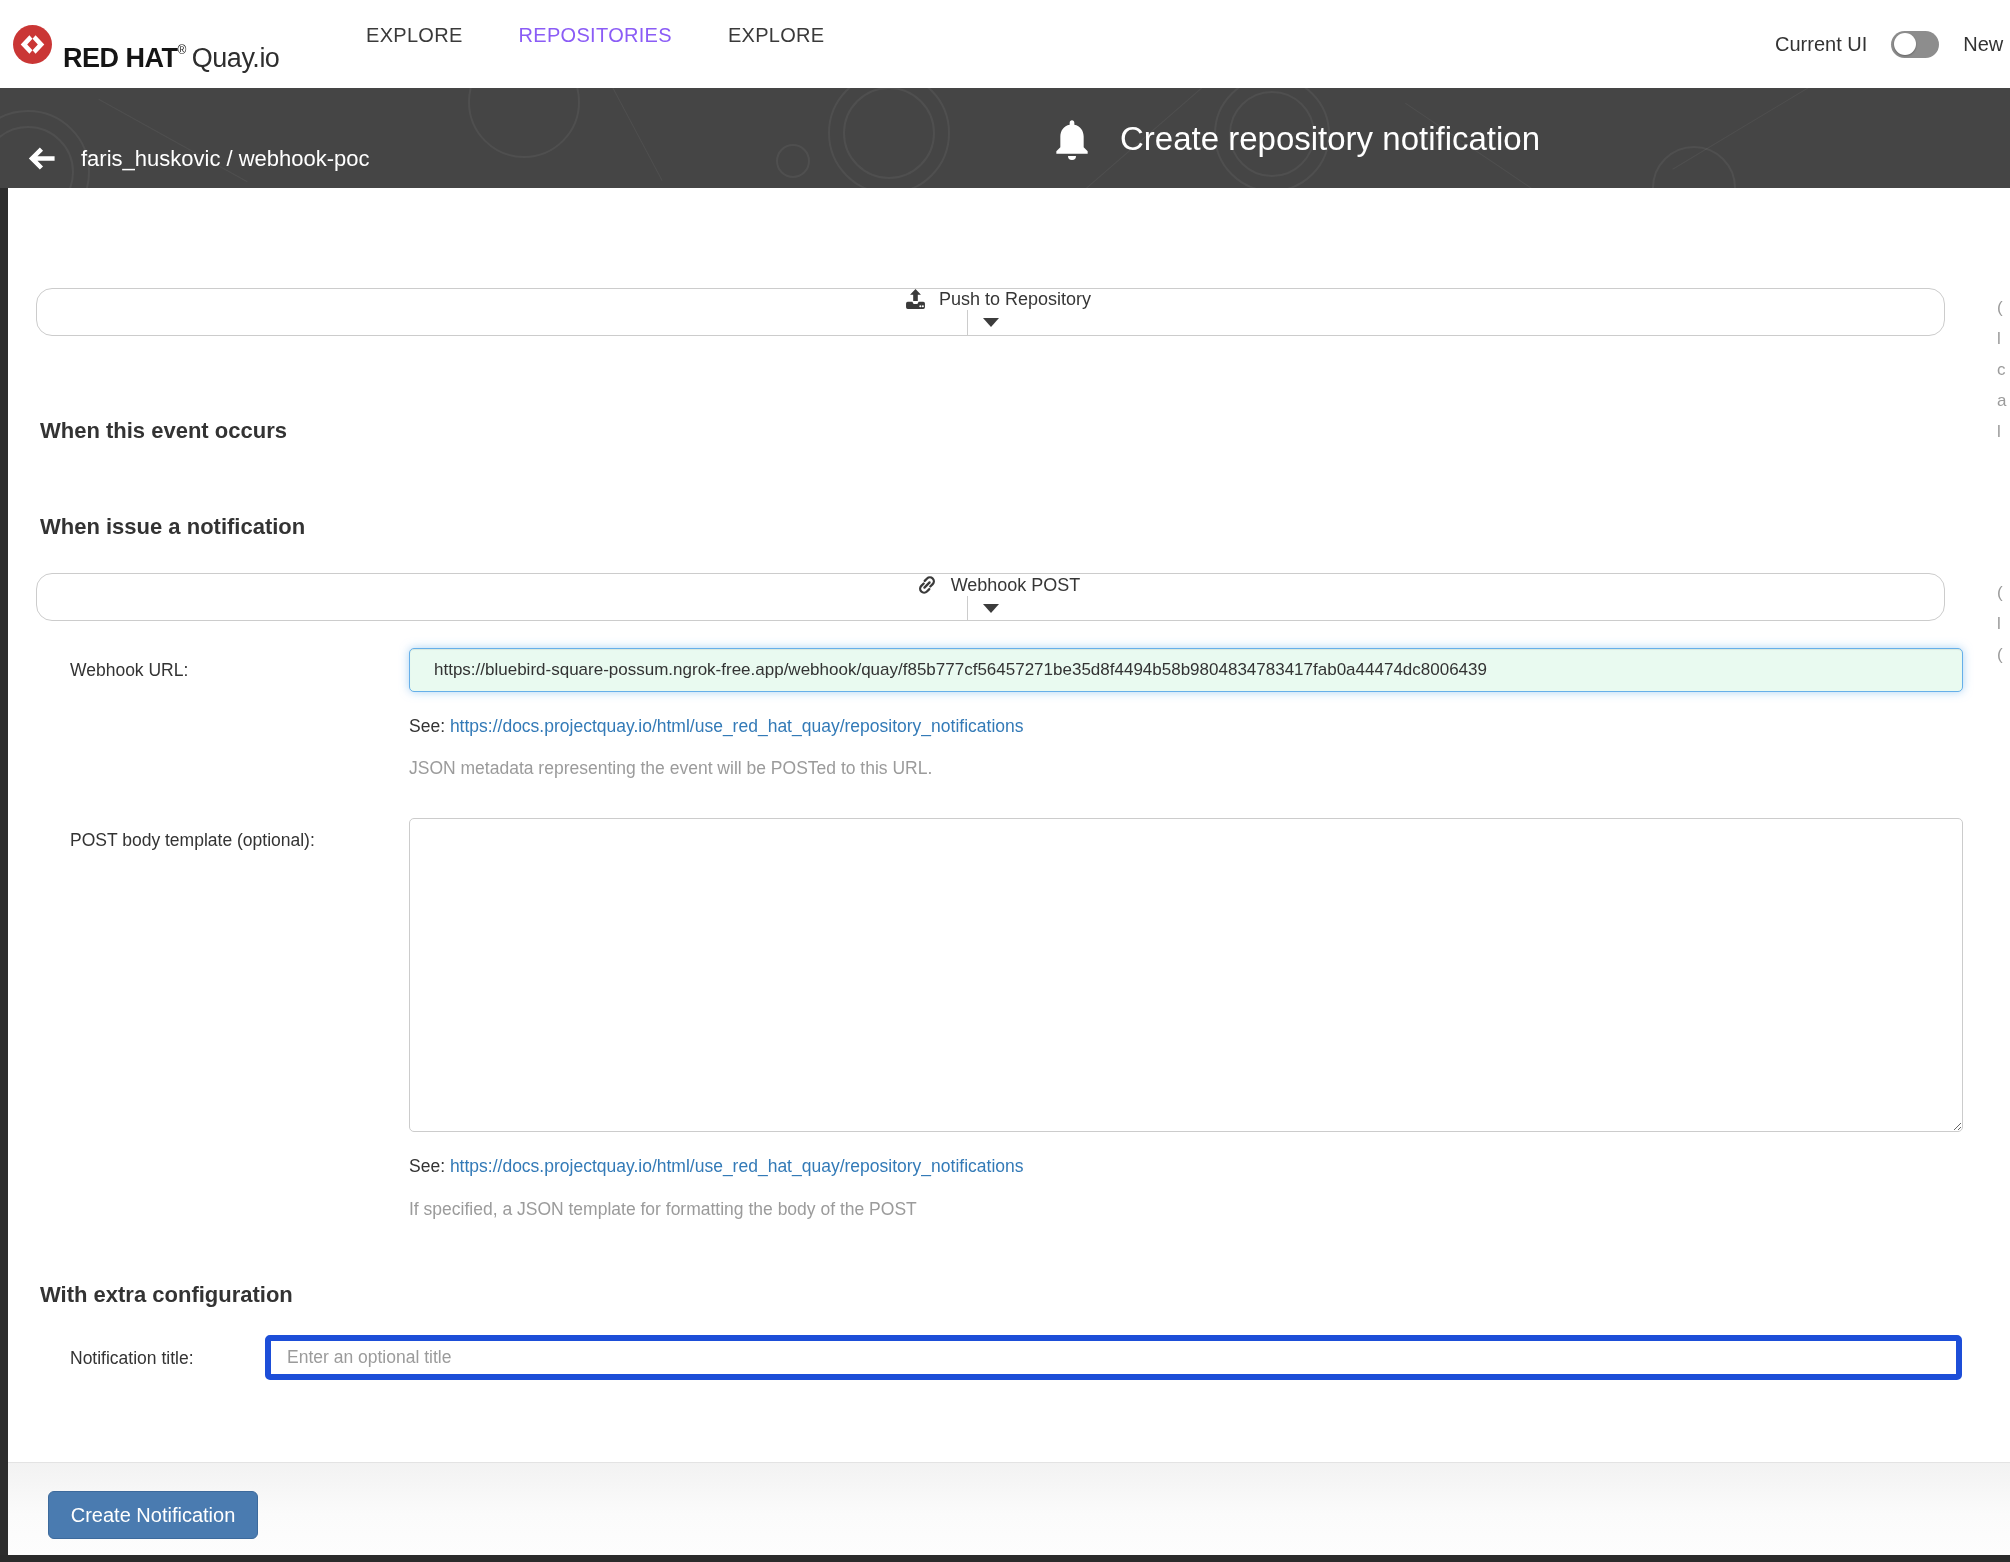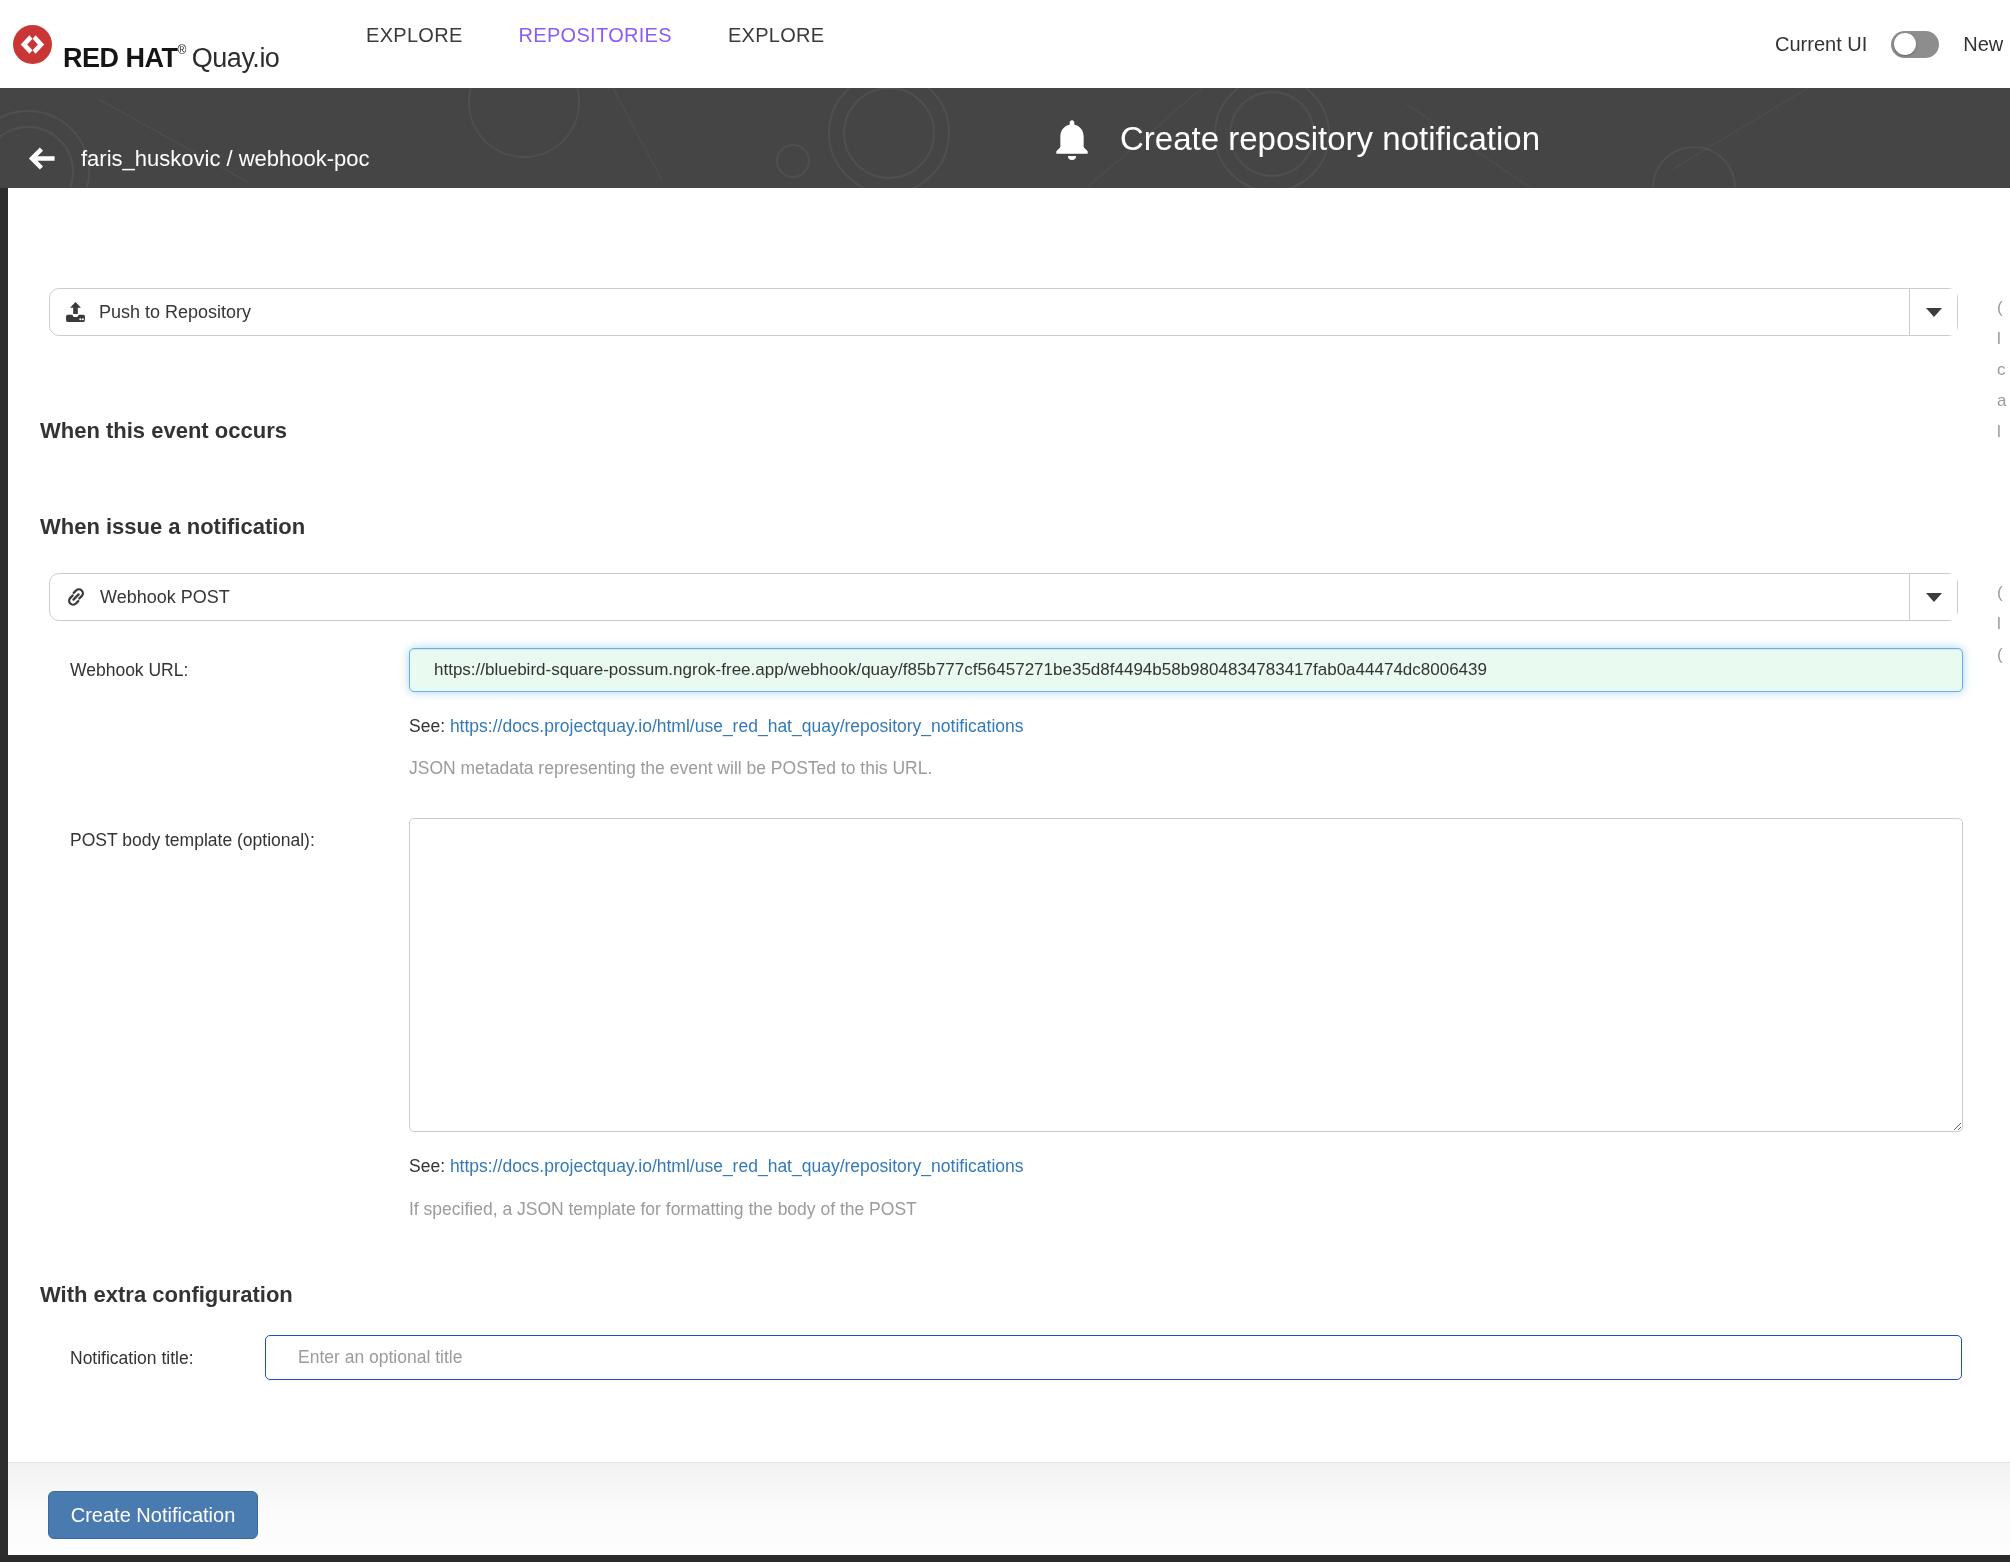--- a/index.html
+++ b/index.html
@@ -39,23 +39,23 @@
   .breadcrumb { color:#fff; font-size:22px; cursor:pointer; }
   .title-block { position:absolute; left:1052px; top:32px; display:flex; align-items:flex-start; gap:28px; }
   .page-title { color:#fff; font-size:33px; white-space:nowrap; }
   
   .panel {
     position:absolute; left:8px; top:188px; width:2002px; height:1367px;
     background:#ffffff;
   }
   .section-heading { position:absolute; left:32px; font-size:22px; color:#333; }
   .dropdown {
-    position:absolute; left:41px; width:1909px; height:48px;
-    border:1px solid #ccc; border-radius:10px; background:#fff;
-    display:flex; align-items:center; cursor:pointer;
+    position:absolute; left:28px; width:1909px; height:48px;
+    border:1px solid #ccc; border-radius:16px; background:#fff;
+    display:flex; align-items:center; cursor:pointer;flex-direction:column;
   }
   .dropdown-value { display:flex; align-items:center; gap:13px; padding-left:15px; font-size:18px; color:#363636; flex:1; }
   .dropdown-caret-btn {
     width:48px; height:100%; border-left:1px solid #ccc;
     display:flex; align-items:center; justify-content:center; cursor:pointer;
     border-radius:0 5px 5px 0; background:#fff;
   }
   .caret { width:0; height:0; border-left:8px solid transparent; border-right:8px solid transparent; border-top:9px solid #3c3c3c; }
   .field-label { position:absolute; left:62px; font-size:17.5px; color:#333; }
   .webhook-input {
@@ -69,21 +69,21 @@
   .see-line { position:absolute; left:401px; font-size:17.5px; color:#333; }
   .see-line a { color:#337ab7; text-decoration:none; cursor:pointer; }
   .help-line { position:absolute; left:401px; font-size:17.5px; color:#9b9b9b; }
   .body-textarea {
     position:absolute; left:401px; top:630px; width:1554px; height:314px;
     border:1px solid #ccc; border-radius:5px; resize:both;
     font-family:"Liberation Sans", sans-serif; font-size:17px; color:#333; padding:10px 12px;
   }
   .title-input {
     position:absolute; left:257px; top:1147px; width:1697px; height:45px;
-    border:1px solid #1d4ed8; border-radius:5px; padding:0 32px;
+    border:6px solid #1d4ed8; border-radius:5px; padding:0 16px;
     font-size:17.5px; color:#333; font-family:"Liberation Sans", sans-serif;
   }
   .title-input::placeholder { color:#9b9b9b; opacity:1; }
   .panel-footer {
     position:absolute; left:0; top:1274px; width:2002px; height:93px;
     border-top:1px solid #e3e3e3;
     background:linear-gradient(180deg,#f2f2f2 0%, #fbfbfb 55%, #fdfdfd 100%);
   }
   .create-btn {
     position:absolute; left:40px; top:28px; width:210px; height:48px;

